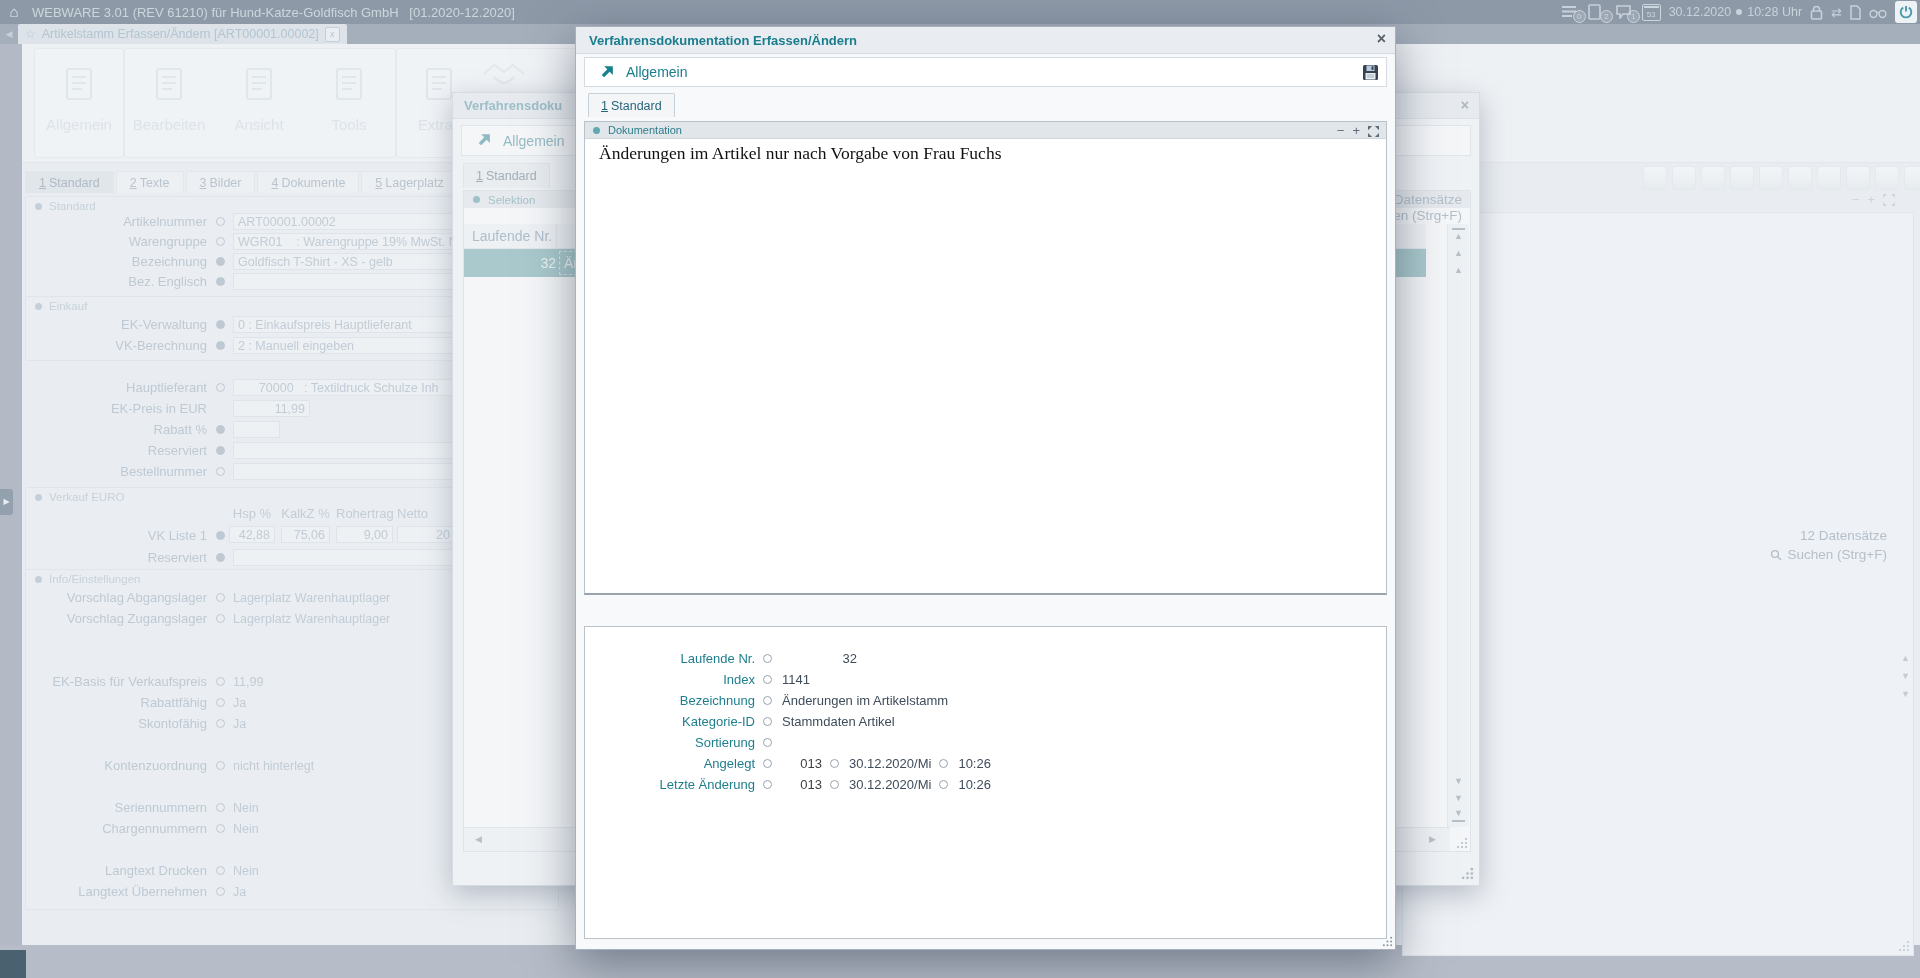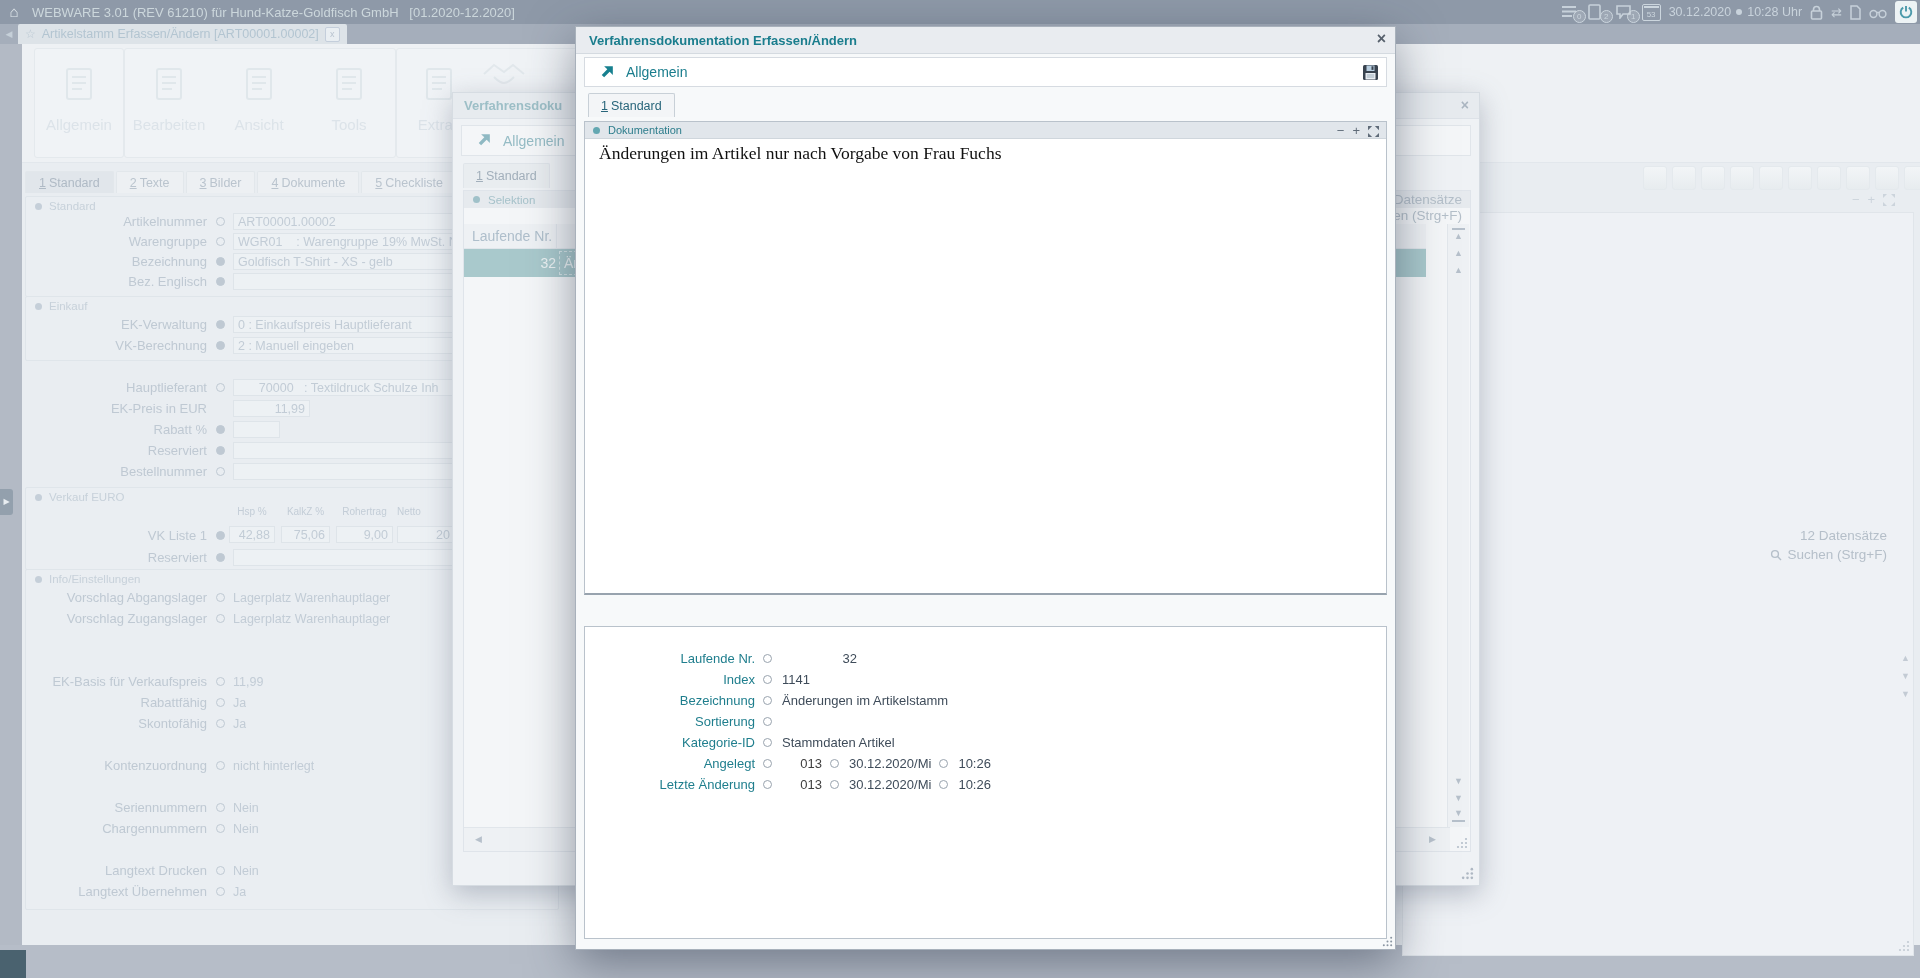--- a/index.html
+++ b/index.html
@@ -55,21 +55,21 @@
   .ind{flex:none;width:7px;height:7px;border:1px solid #bfc9d3;border-radius:50%;margin-left:9px;}
   .ind.filled{background:#bfc9d3;}
   .ind.none{visibility:hidden;}
   .fv{margin-left:8px;font-size:12.5px;color:#c2ccd6;white-space:pre;overflow:hidden;}
   .fv.box-lg,.fv.box-ek,.fv.box-xs{background:#edf1f4;border:1px solid #dee4e9;height:17px;line-height:17px;padding:0 4px;box-sizing:border-box;flex:none;}
   .fv.box-lg{width:312px;}
   .fv.box-ek{width:77px;text-align:right;}
   .fv.box-xs{width:47px;}
   .fv.spin{position:relative;}
   .fv.spin::after{content:"↕";float:right;color:#ccd5de;font-size:10px;}
-  .vhdr{position:absolute;font-size:10px;color:#c3cdd7;text-align:center;}
+  .vhdr{position:absolute;font-size:13px;color:#c3cdd7;text-align:center;}
   .vbox{position:absolute;background:#edf1f4;border:1px solid #dee4e9;height:17px;line-height:17px;box-sizing:border-box;
         font-size:12.5px;color:#c2ccd6;text-align:right;padding:0 4px;}
   
   .rpanel{position:absolute;left:1402px;top:168px;width:512px;height:744px;background:#eef1f5;border:1px solid #e0e5ea;box-sizing:border-box;}
   .rcount{position:absolute;right:26px;top:313px;text-align:right;font-size:13.5px;color:#b5bfc9;line-height:19px;}
   .rsearch{display:flex;align-items:center;gap:6px;justify-content:flex-end;color:#b5bfc9;}
   .rscroll{position:absolute;right:3px;top:440px;display:flex;flex-direction:column;gap:8px;color:#c3cbd4;font-size:9px;}
   .rgrip{position:absolute;right:3px;bottom:3px;color:#c3cbd4;}
   
   .lstrip{position:absolute;left:0;top:44px;width:22px;height:901px;background:#b3bac5;}
@@ -319,21 +319,21 @@
 
         <span class="ftab">
           <span class="tnum">3</span><span>Bilder</span>
         </span>
 
         <span class="ftab">
           <span class="tnum">4</span><span>Dokumente</span>
         </span>
 
         <span class="ftab">
-          <span class="tnum">5</span><span>Checkliste</span>
+          <span class="tnum">5</span><span>Lagerplatz</span>
         </span>
       </div>
 
     <div class="pnl" style="top:152px;height:99px;">
       <div class="phead">
         <span class="pdot"></span>
         <span>Standard</span>
       </div>
     </div>
     <div class="pnl" style="top:252px;height:63px;">
@@ -687,29 +687,29 @@
               <span class="dval">1141</span>
             </div>
 
             <div class="drow">
               <span class="dlab">Bezeichnung</span>
               <span class="dcirc"></span>
               <span class="dval">Änderungen im Artikelstamm</span>
             </div>
 
             <div class="drow">
+              <span class="dlab">Kategorie-ID</span>
+              <span class="dcirc"></span>
+              <span class="dval">Stammdaten Artikel</span>
+            </div>
+
+            <div class="drow">
               <span class="dlab">Sortierung</span>
               <span class="dcirc"></span>
               <span class="dval"></span>
-            </div>
-
-            <div class="drow">
-              <span class="dlab">Kategorie-ID</span>
-              <span class="dcirc"></span>
-              <span class="dval">Stammdaten Artikel</span>
             </div>
           </div>
         <div class="drow">
           <span class="dlab">Angelegt</span>
           <span class="dcirc"></span>
           <span class="du">013</span>
           <span class="dcirc2"></span>
           <span class="dval">30.12.2020/Mi</span>
           <span class="dcirc2"></span>
           <span class="dval">10:26</span>

